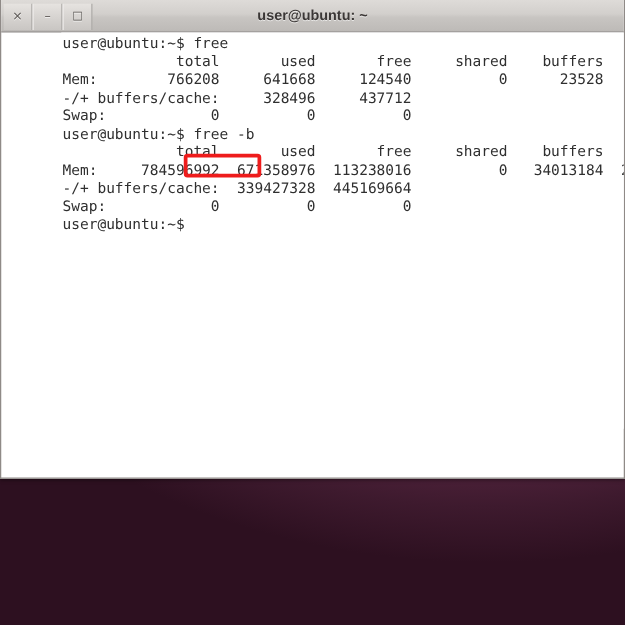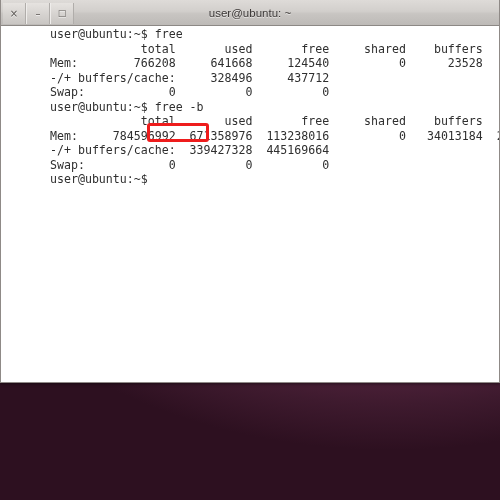--- a/index.html
+++ b/index.html
@@ -80,21 +80,21 @@
   #title-text {
     position: absolute;
     left: 0;
     right: 0;
     top: 0;
     height: 26px;
     line-height: 26px;
     text-align: center;
     font-family: "Liberation Sans", sans-serif;
     font-size: 11.5px;
-    font-weight: normal;
+    font-weight: bold;
     color: #3b3736;
     text-shadow: 0 1px 0 rgba(255,255,255,0.6);
   }
   
   #term-body {
     position: relative;
     height: 317px;
     background: #ffffff;
     overflow: hidden;
     margin-left: 48px;

